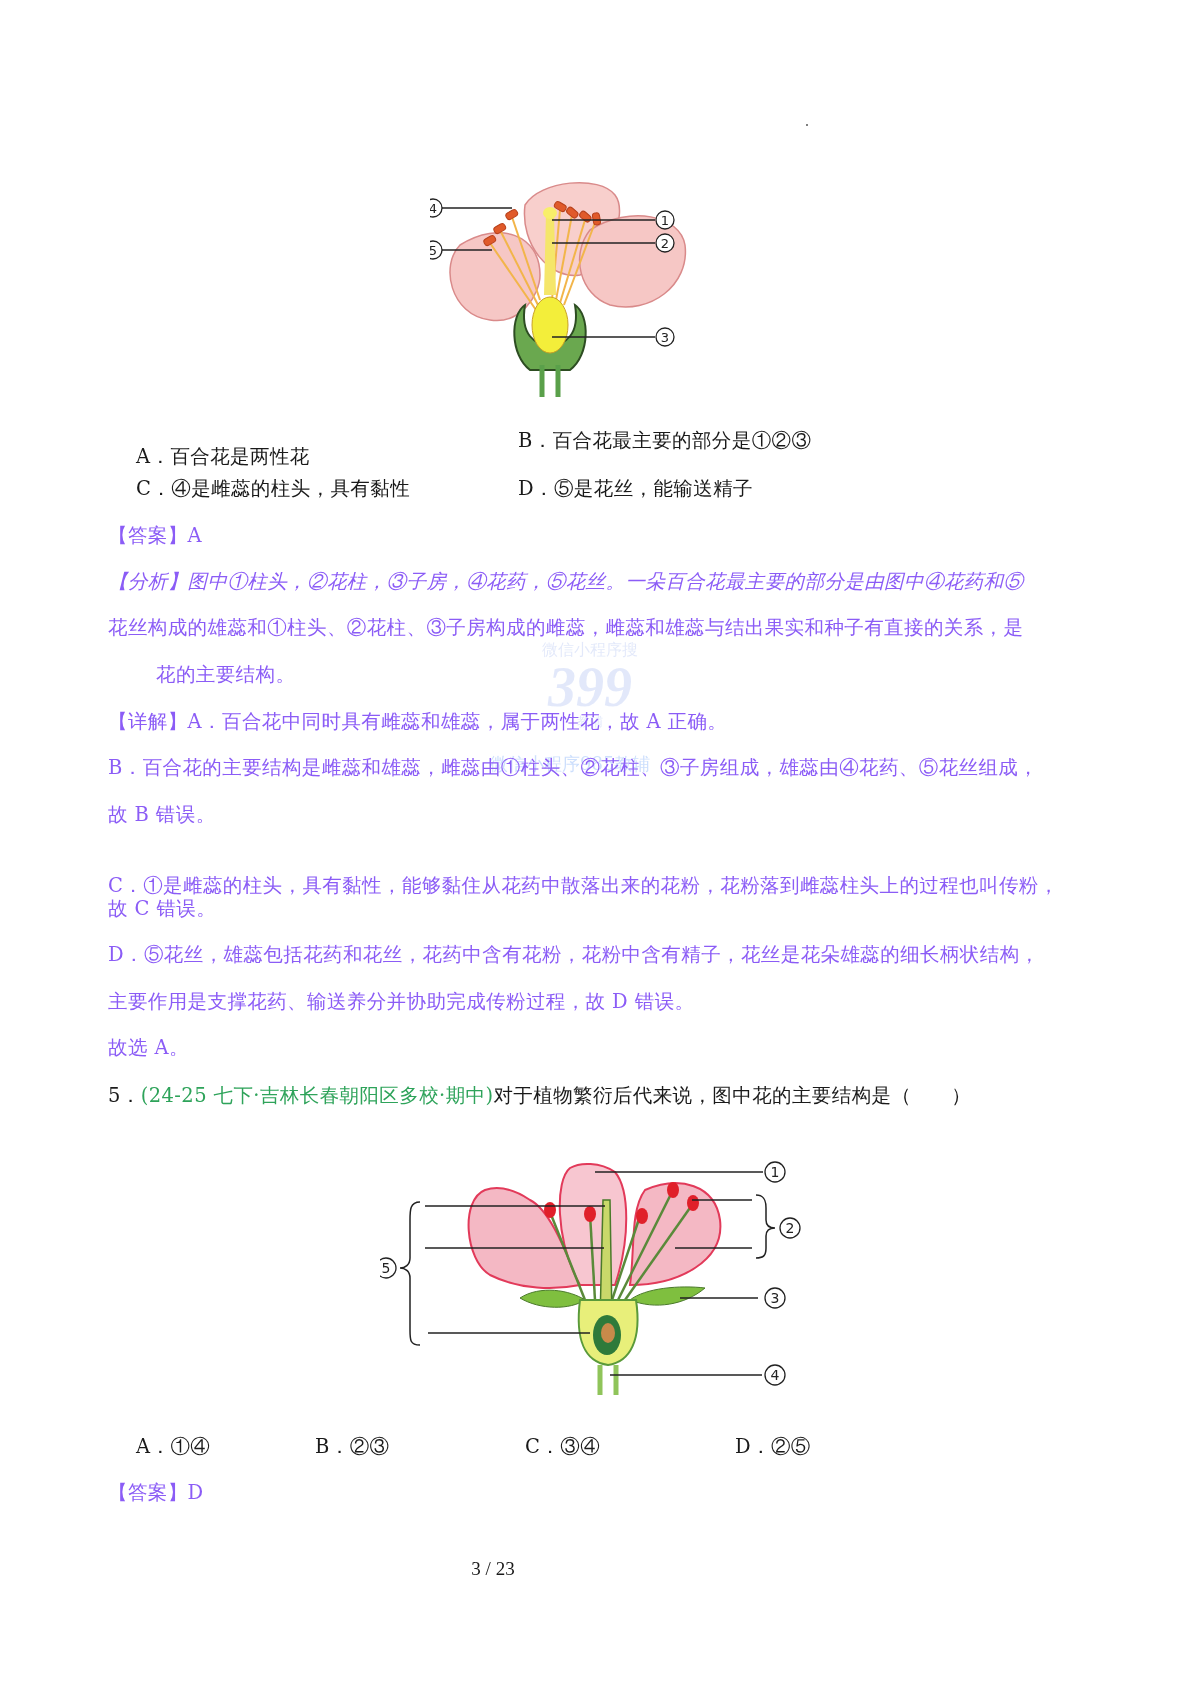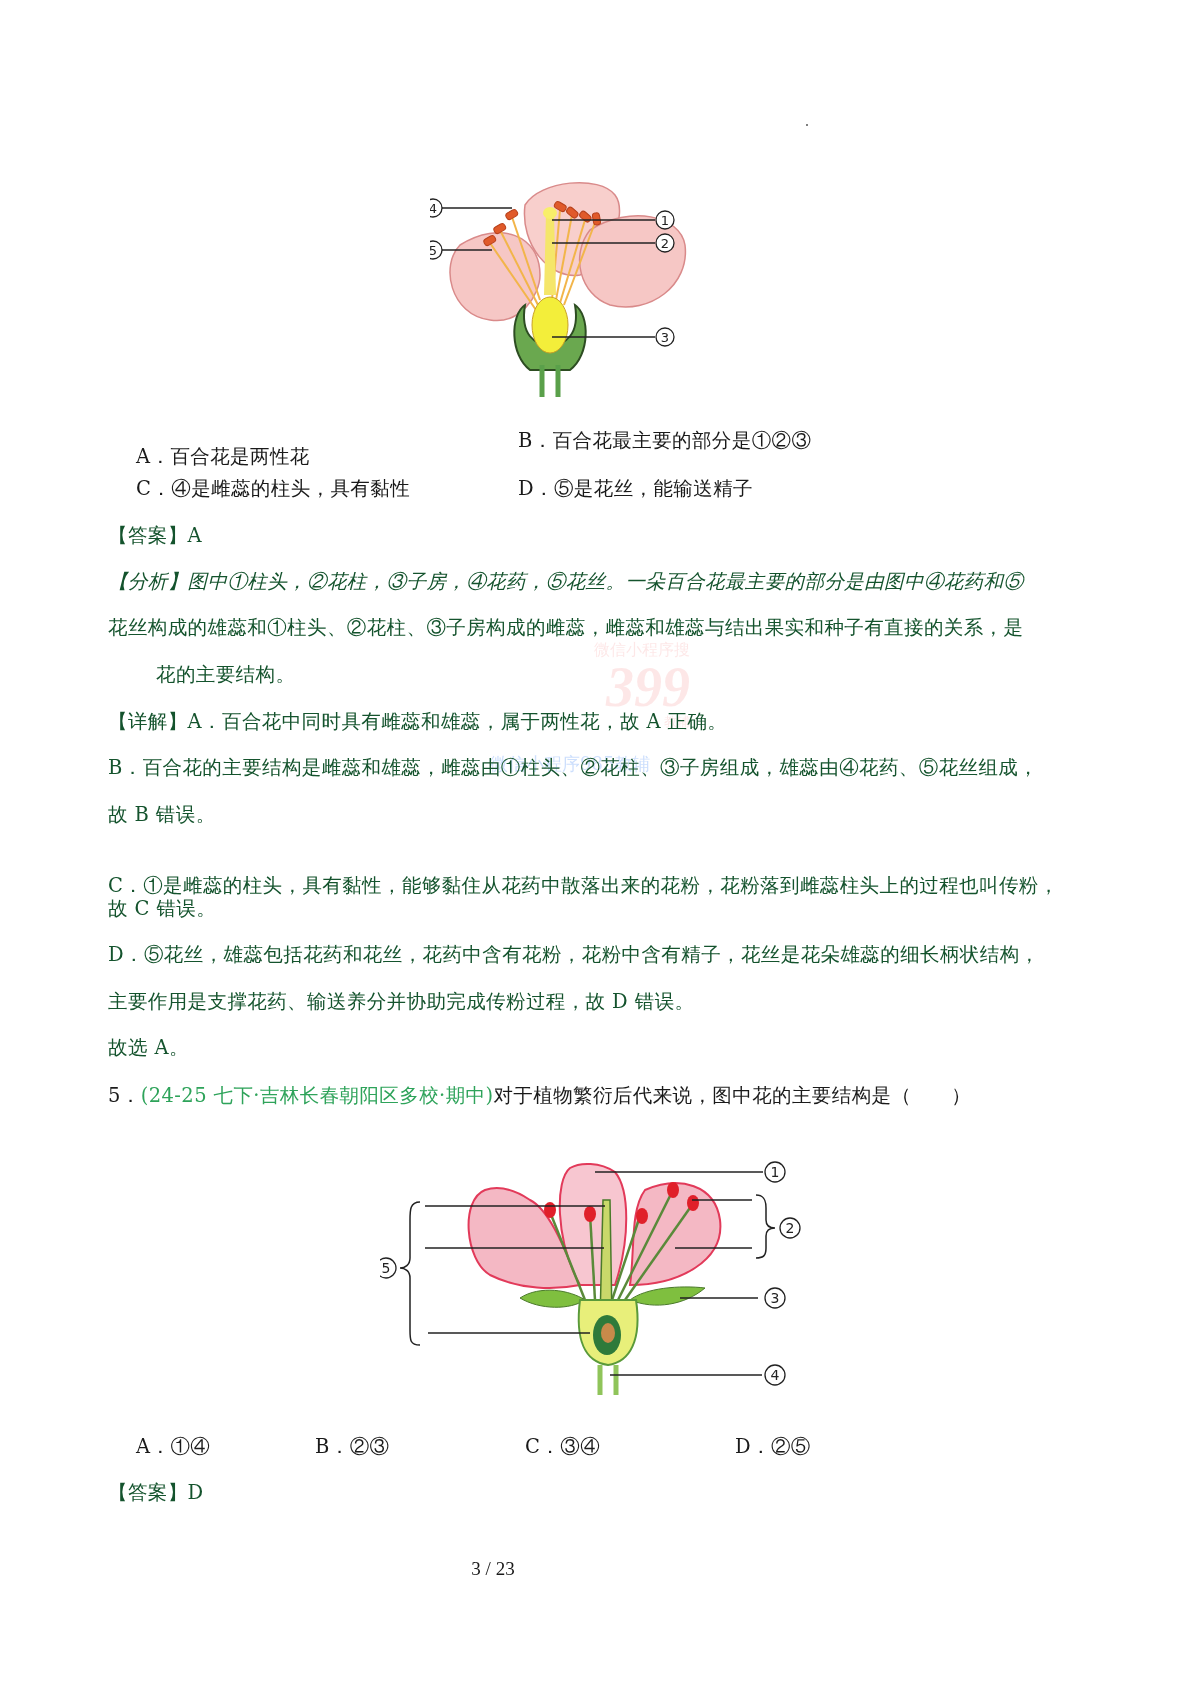--- a/index.html
+++ b/index.html
@@ -1,25 +1,25 @@
 <!DOCTYPE html>
 <html><head>
 <meta charset="utf-8">
 <style>
   html, body { margin:0; padding:0; background:#ffffff; }
   body { width:1190px; height:1683px; position:relative; overflow:hidden;
          font-family:"DejaVu Serif","Liberation Serif",serif; color:#1a1a1a; }
   .line { position:absolute; left:108px; font-size:19.5px; line-height:26px; white-space:nowrap; letter-spacing:0.4px; }
-  .red { color:#14532d; }
+  .red { color:#8b5cf6; }
   .green { color:#2ea35a; }
   .opt { position:absolute; font-size:19.5px; line-height:26px; white-space:nowrap; letter-spacing:0.4px; }
   .dot { position:absolute; left:806px; top:124px; width:2px; height:2px; background:#555; border-radius:1px; }
   .fig { position:absolute; }
   .pagenum { position:absolute; left:0; width:986px; top:1558px; text-align:center; font-size:19px; font-family:"Liberation Serif",serif; }
-  .wm { position:absolute; left:490px; top:640px; width:200px; height:130px; opacity:0.12; pointer-events:none; text-align:right; color:#ef4444; }
+  .wm { position:absolute; left:490px; top:640px; width:200px; height:130px; opacity:0.12; pointer-events:none; text-align:center; color:#1d4ed8; }
   .wm .t1 { font-size:16px; }
   .wm .t2 { font-size:56px; font-style:italic; font-weight:bold; line-height:52px; font-family:"Liberation Serif",serif; }
   .wm .t3 { font-size:13px; }
   .wm2 { position:absolute; left:490px; top:752px; font-size:18px; color:#3b82f6; opacity:0.25; pointer-events:none; }
 </style>
 </head>
 <body>
 
 <div class="dot"></div>
 

